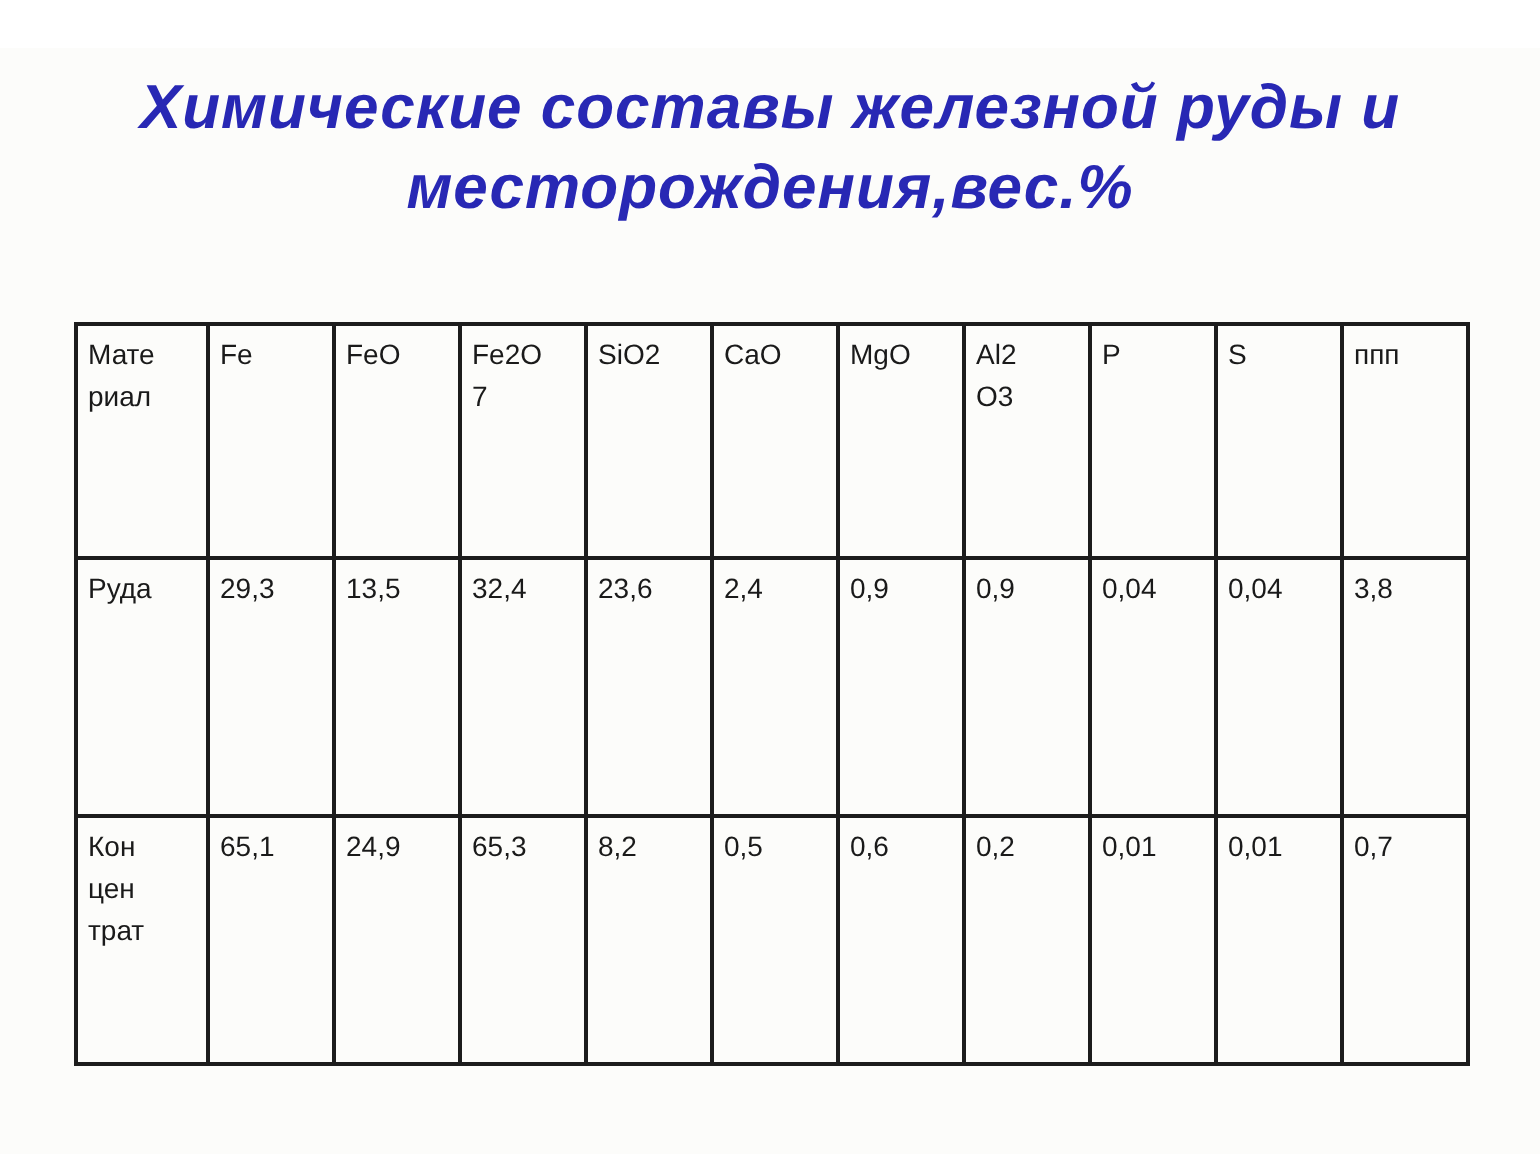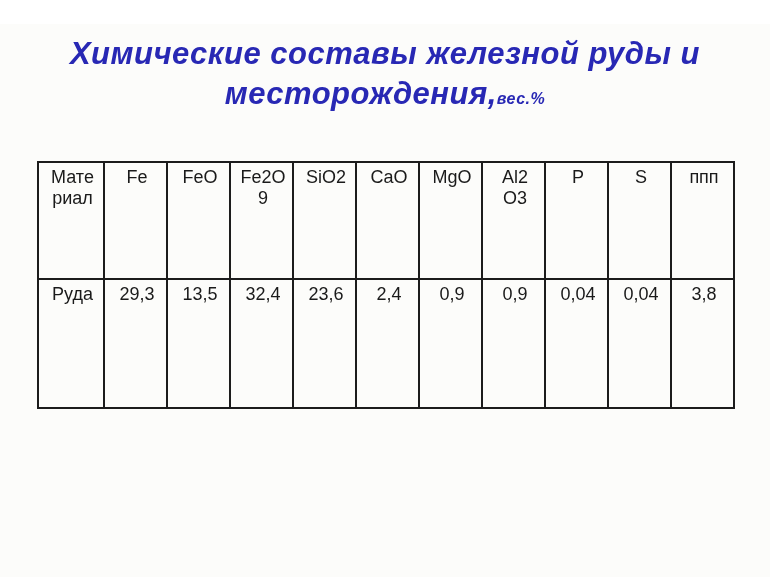--- a/index.html
+++ b/index.html
@@ -23,36 +23,36 @@
     width: 770px;
     text-align: center;
     font-style: italic;
     font-weight: bold;
     font-size: 31px;
     line-height: 40px;
     color: #2828b4;
     letter-spacing: 0.5px;
   }
   .title .suffix {
-    font-size: 16px;
+    font-size: 31px;
   }
   table.comp {
     position: absolute;
     left: 37px;
     top: 137px;
     border-collapse: collapse;
     table-layout: fixed;
     width: 696px;
   }
   table.comp th, table.comp td {
     border: 2px solid #1c1c1c;
     vertical-align: top;
-    text-align: center;
+    text-align: left;
     font-weight: normal;
-    font-size: 18px;
+    font-size: 14px;
     line-height: 21px;
     color: #1a1a1a;
     padding: 4px 2px 2px 5px;
     white-space: pre-wrap;
     overflow: hidden;
   }
   tr.hdr   { height: 117px; }
   tr.row-1 { height: 129px; }
   tr.row-2 { height: 124px; }
   col.c0 { width: 66px; }
@@ -82,21 +82,21 @@
         <col class="cn">
         <col class="cn">
     </colgroup>
     <tbody>
         <tr class="hdr">
       <th>Мате
 риал</th>
       <th>Fe</th>
       <th>FeO</th>
       <th>Fe2O
-9</th>
+7</th>
       <th>SiO2</th>
       <th>CaO</th>
       <th>MgO</th>
       <th>Al2
 O3</th>
       <th>P</th>
       <th>S</th>
       <th>ппп</th>
     </tr>
     <tr class="row-1">
@@ -105,16 +105,31 @@
       <td>13,5</td>
       <td>32,4</td>
       <td>23,6</td>
       <td>2,4</td>
       <td>0,9</td>
       <td>0,9</td>
       <td>0,04</td>
       <td>0,04</td>
       <td>3,8</td>
     </tr>
+    <tr class="row-2">
+      <td>Кон
+цен
+трат</td>
+      <td>65,1</td>
+      <td>24,9</td>
+      <td>65,3</td>
+      <td>8,2</td>
+      <td>0,5</td>
+      <td>0,6</td>
+      <td>0,2</td>
+      <td>0,01</td>
+      <td>0,01</td>
+      <td>0,7</td>
+    </tr>
   </tbody>
     </table>
 
 </div>
 
 </body></html>

